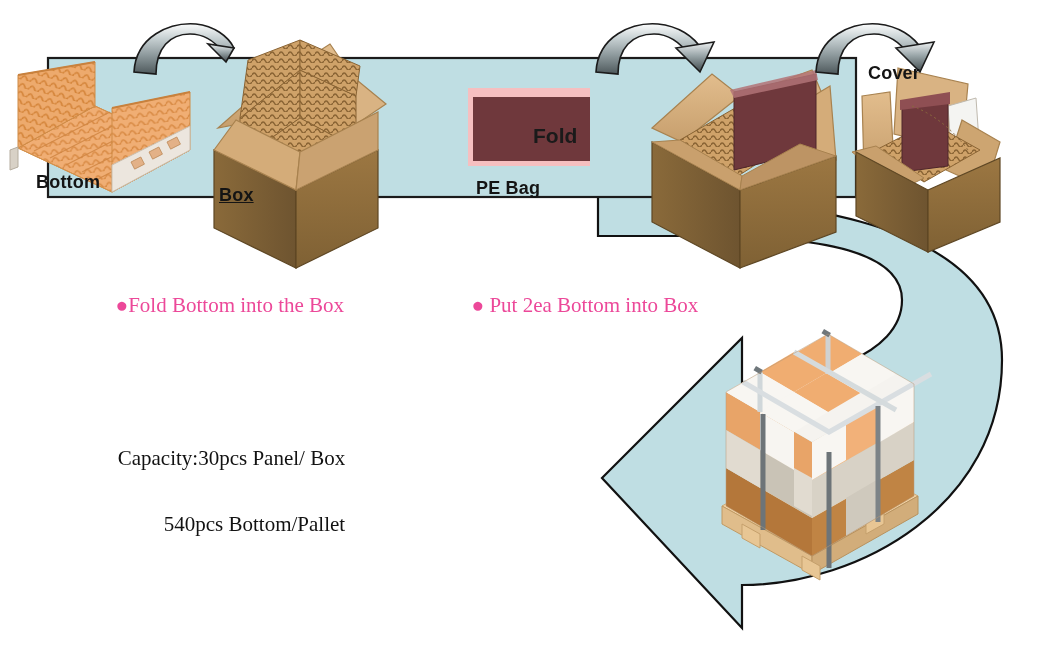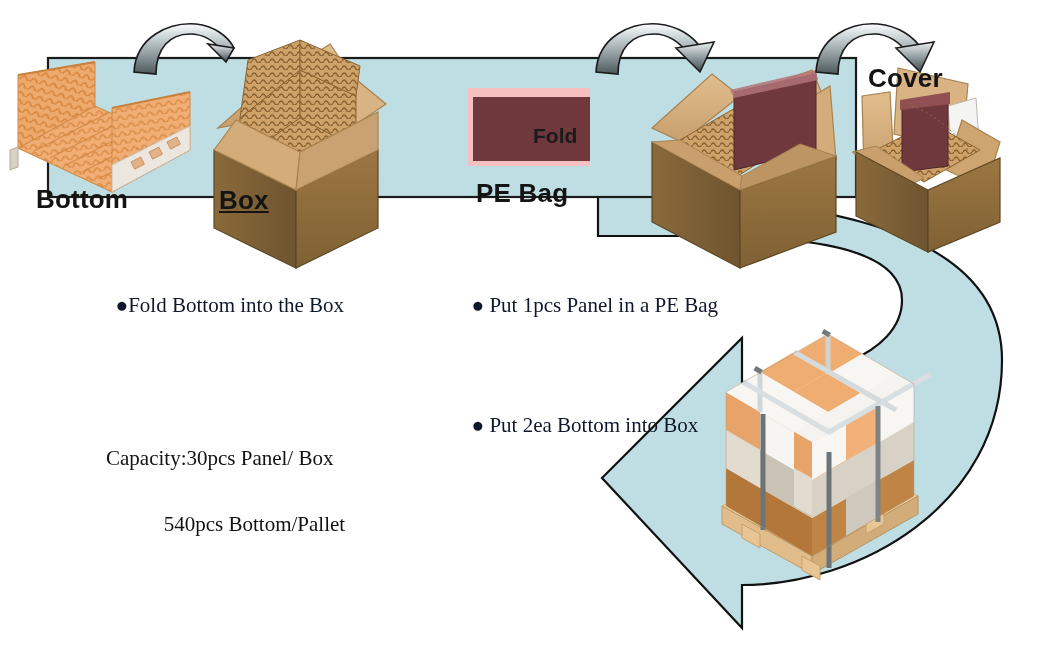--- a/index.html
+++ b/index.html
@@ -4,30 +4,30 @@
 <style>
   html,body{margin:0;padding:0;background:#ffffff;}
   body{width:1041px;height:657px;position:relative;overflow:hidden;
        font-family:"Liberation Serif", serif;}
   #stage{position:absolute;left:0;top:0;width:1041px;height:657px;}
   svg.layer{position:absolute;left:0;top:0;width:1041px;height:657px;}
 
   .txt{position:absolute;color:#111111;white-space:pre;}
 
   .banner-label{font-family:"Liberation Sans", sans-serif;font-weight:bold;
-                font-size:26px;color:#141414;letter-spacing:.2px;}
+                font-size:18px;color:#141414;letter-spacing:.2px;}
   .panel-label{font-family:"Liberation Sans", sans-serif;font-weight:bold;
                font-size:21px;color:#1a1a1a;}
 
-  .bullet-line{font-family:"Liberation Serif", serif;font-size:21px;color:#0f172a;
+  .bullet-line{font-family:"Liberation Serif", serif;font-size:21px;color:#ec4899;
                line-height:1.33;}
   .bullet-line .dot{display:inline-block;}
 
   .cap-line{font-family:"Liberation Serif", serif;font-size:21px;color:#121212;
-            line-height:1.42;white-space:pre;}
+            line-height:1.42;white-space:pre;text-align:right;}
 </style>
 </head>
 <body>
 
 <div id="stage">
 
   <svg class="layer" viewBox="0 0 1041 657">
     <defs>
       <linearGradient id="gArrowBand" x1="0" y1="0" x2="0" y2="1">
         <stop offset="0%" stop-color="#fbfcfc"></stop>
@@ -289,37 +289,34 @@
       <path d="M816 72
                C 818 36, 852 22, 878 24
                C 898 26, 914 36, 922 50
                L 910 56
                C 900 42, 888 34, 874 34
                C 852 34, 838 48, 838 74 Z" fill="url(#gArrowBand)" stroke="#1b1b1b" stroke-width="1.6"></path>
       <path d="M934 42 L896 48 L920 72 Z" fill="url(#gArrowHead)" stroke="#1b1b1b" stroke-width="1.6"></path>
     </g>
   </svg>
 
-  <div class="txt banner-label" style="left:36px;top:184px;">Bottom</div>
+  <div class="txt banner-label" style="left:36px;top:172px;">Bottom</div>
   <div class="txt banner-label" style="left:219px;top:185px;text-decoration:underline;">Box</div>
   <div class="txt banner-label" style="left:476px;top:178px;text-align:right;">PE Bag</div>
   <div class="txt banner-label" style="left:868px;top:63px;">Cover</div>
 
   <div class="txt panel-label" style="left:533px;top:124px;">Fold</div>
 
   <div class="txt" style="left:84px;top:228px;">
     <div class="bullet-line">
       <span class="dot">●</span><span>Fold Bottom into the Box</span>
     </div>
   </div>
 
   <div class="txt" style="left:440px;top:228px;">
-    <div class="bullet-line">
-      <span class="dot">●</span>&nbsp;<span>Put 1pcs Panel in a PE Bag</span>
-    </div>
     <div class="bullet-line">
       <span class="dot">●</span>&nbsp;<span>Put 2ea Bottom into Box</span>
     </div>
   </div>
 
   <div class="txt" style="left:106px;top:408px;">
     <div class="cap-line">Capacity:30pcs Panel/ Box</div>
     <div class="cap-line">           540pcs Bottom/Pallet</div>
   </div>
 

